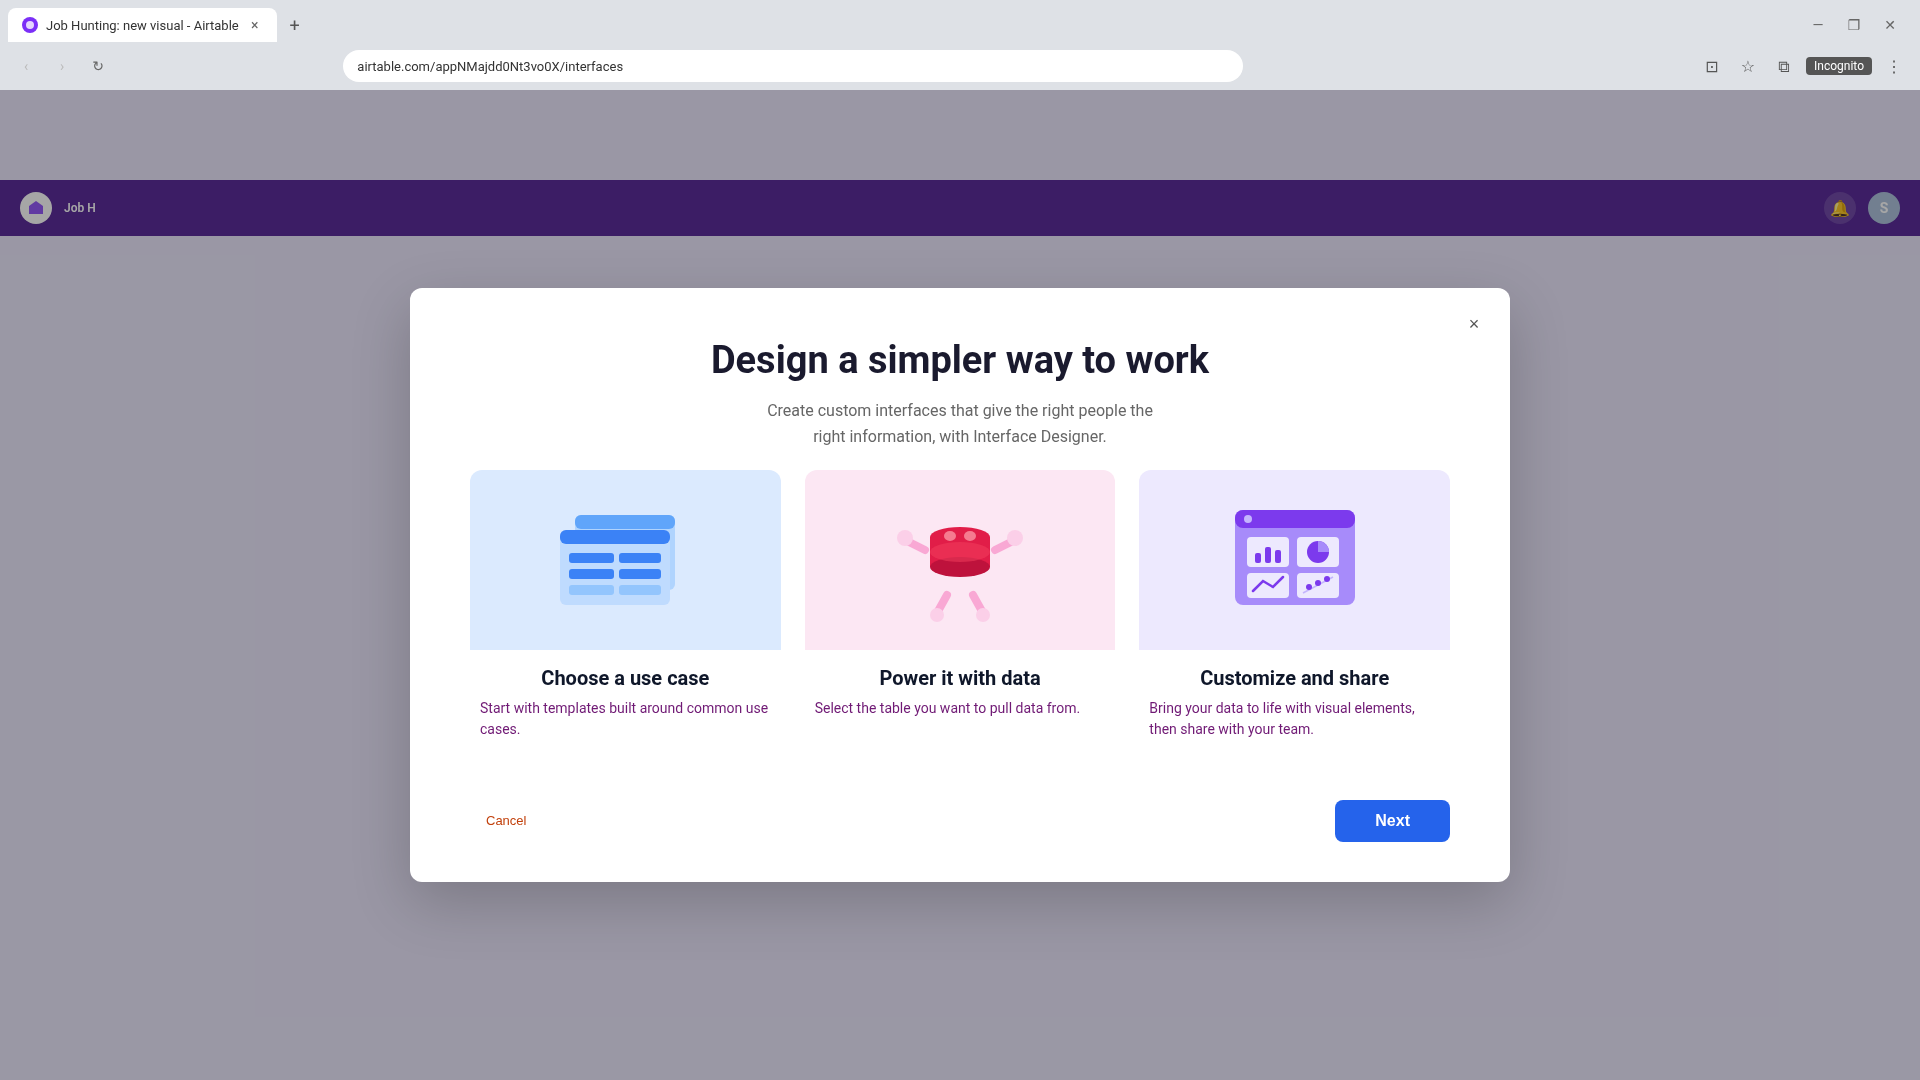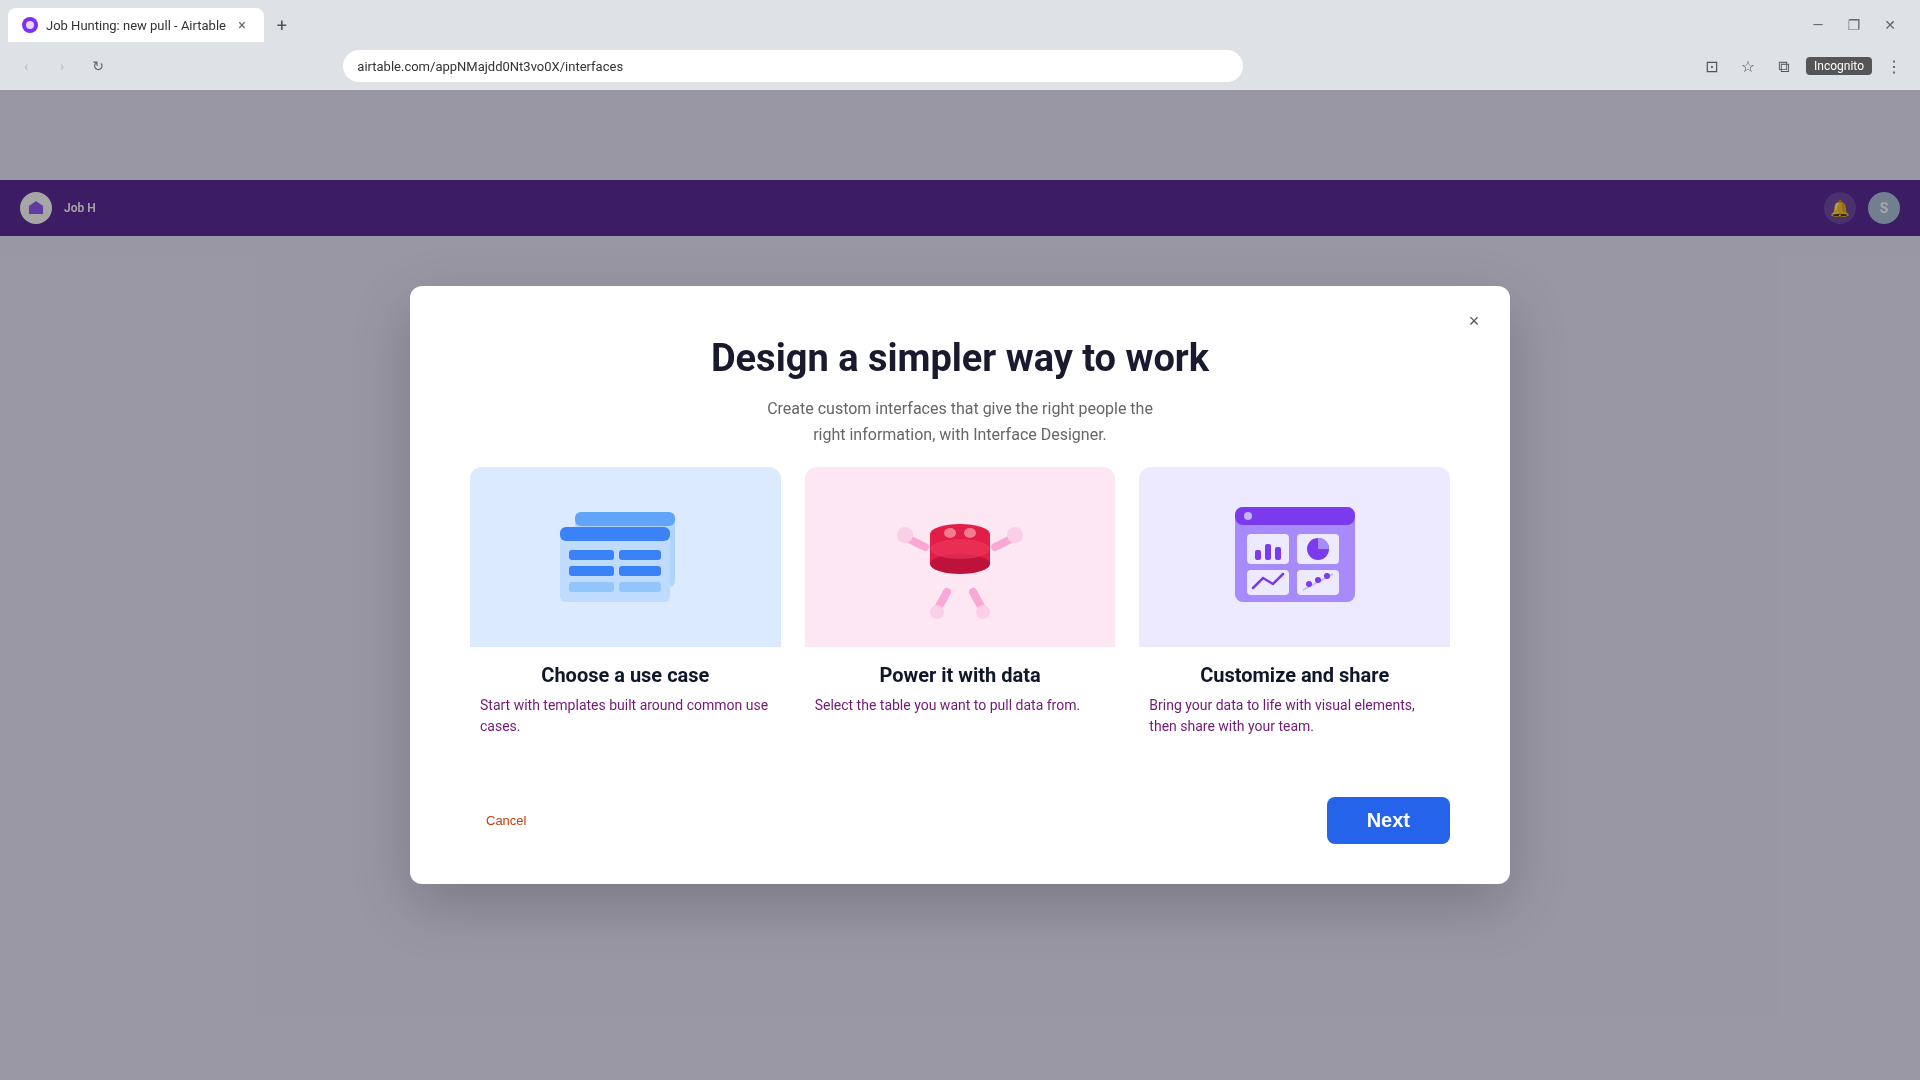--- a/index.html
+++ b/index.html
@@ -289,21 +289,21 @@
       padding: 10px 16px;
       border-radius: 6px;
     }
 
     .next-btn {
       background: #2563eb;
       color: #fff;
       border: none;
       border-radius: 8px;
       padding: 12px 40px;
-      font-size: 20px;
+      font-size: 16px;
       font-weight: 600;
       cursor: pointer;
     }
 
     
     .card-icon-wrapper {
       display: flex; align-items: center; justify-content: center;
       width: 100%; height: 100%;
     }
   </style>
@@ -312,21 +312,21 @@
 
 <div class="browser-chrome">
 
   <div class="tab-bar">
     <div class="tab">
       <div class="tab-favicon">
         <svg viewBox="0 0 10 10" fill="none">
             <circle cx="5" cy="5" r="4" fill="#fff" opacity="0.8"></circle>
           </svg>
       </div>
-      <span>Job Hunting: new pull - Airtable</span>
+      <span>Job Hunting: new visual - Airtable</span>
       <div class="tab-close">×</div>
     </div>
     <div class="new-tab">+</div>
 
     <div style="margin-left:auto; display:flex; gap:8px; padding-right:8px;">
       <div class="nav-btn">—</div>
       <div class="nav-btn">❐</div>
       <div class="nav-btn">✕</div>
     </div>
   </div>

